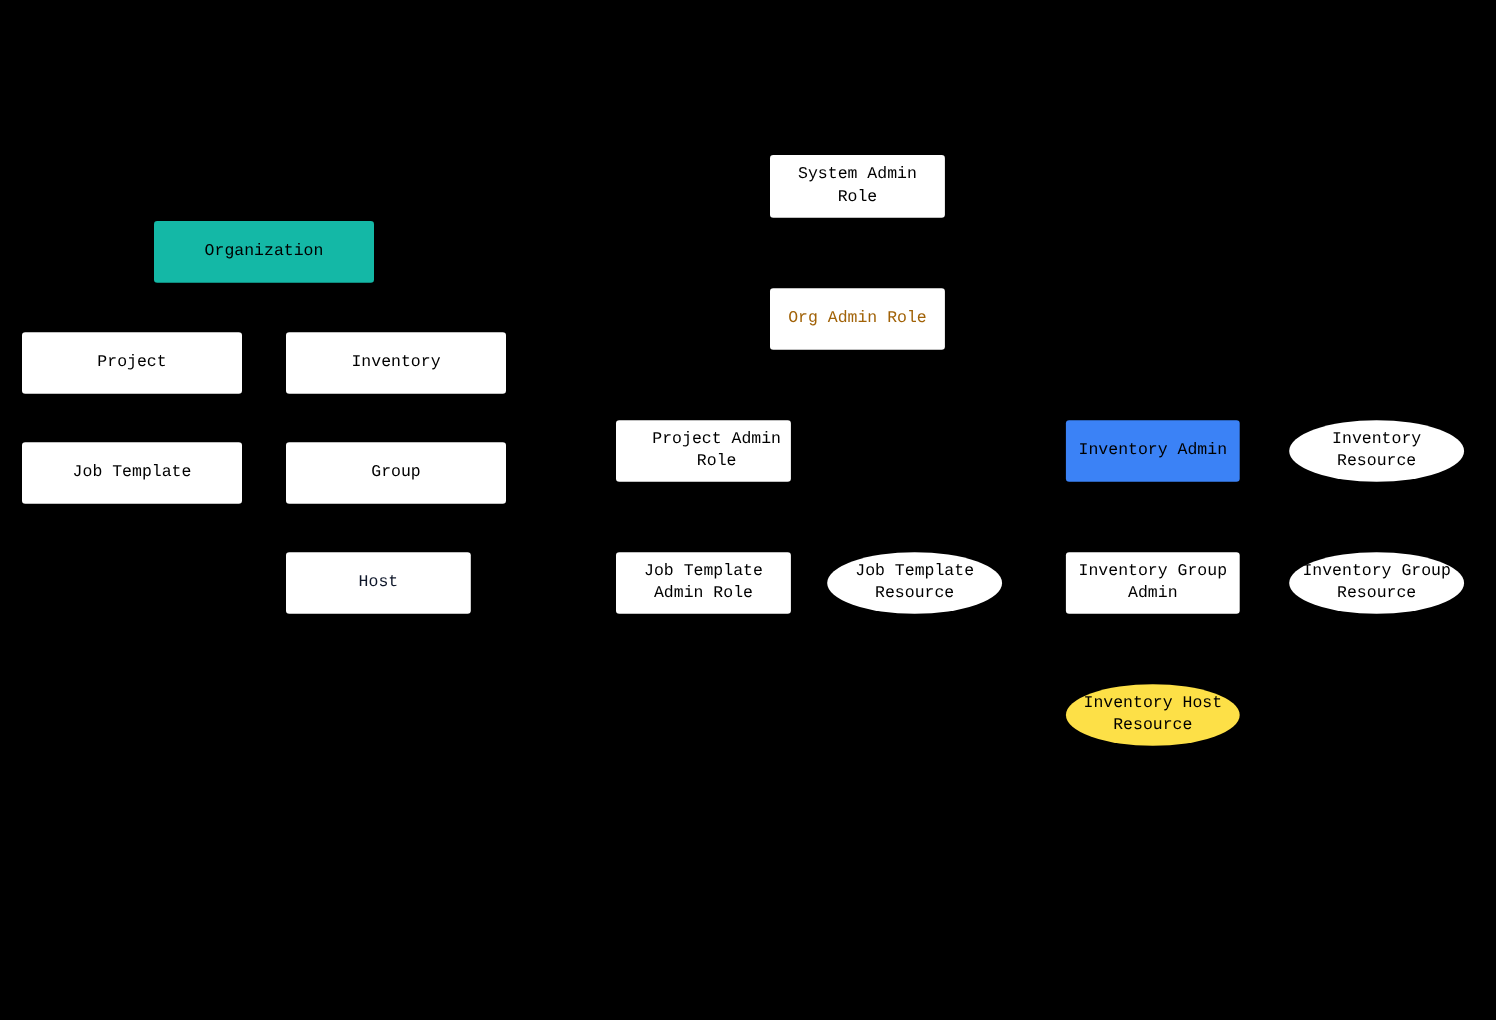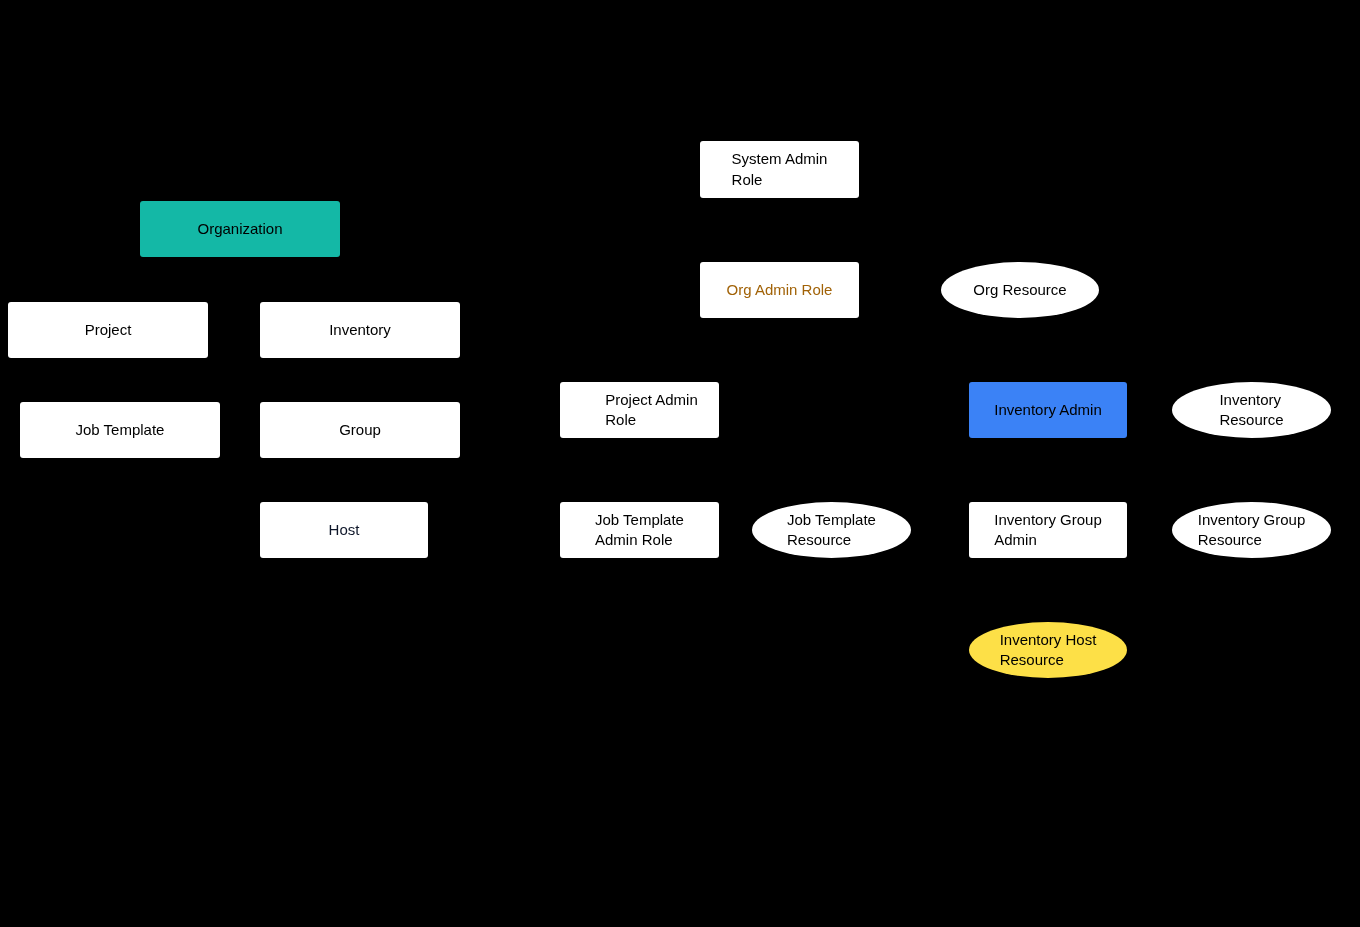--- a/index.html
+++ b/index.html
@@ -22,48 +22,48 @@
     height: 927px;
     background: #000000;
   }
   .node {
     position: absolute;
     background: #ffffff;
     color: #000000;
     display: flex;
     align-items: center;
     justify-content: center;
-    text-align: left;
+    text-align: center;
     font-size: 15px;
     line-height: 1.35;
     box-sizing: border-box;
     padding: 2px 6px;
     white-space: pre-line;
+    font-family: Liberation Mono, monospace;
   }
   .node.rect {
     border-radius: 3px;
   }
   .node.ellipse {
     border-radius: 50% / 50%;
   }
 </style>
 </head>
 <body>
 
 <div id="canvas" style="background: rgb(0, 0, 0);">
     <div class="node rect" style="left: 140px; top: 201px; width: 200px; height: 56px; background: #14b8a6; color: rgb(0, 0, 0);">Organization</div>
-    <div class="node rect" style="left: 8px; top: 302px; width: 200px; height: 56px; background: rgb(255, 255, 255); color: rgb(0, 0, 0);">Project</div>
+    <div class="node rect" style="left: 20px; top: 302px; width: 200px; height: 56px; background: rgb(255, 255, 255); color: rgb(0, 0, 0);">Project</div>
     <div class="node rect" style="left: 260px; top: 302px; width: 200px; height: 56px; background: rgb(255, 255, 255); color: rgb(0, 0, 0);">Inventory</div>
     <div class="node rect" style="left: 20px; top: 402px; width: 200px; height: 56px; background: rgb(255, 255, 255); color: rgb(0, 0, 0);">Job Template</div>
     <div class="node rect" style="left: 260px; top: 402px; width: 200px; height: 56px; background: rgb(255, 255, 255); color: rgb(0, 0, 0);">Group</div>
     <div class="node rect" style="left: 260px; top: 502px; width: 168px; height: 56px; background: rgb(255, 255, 255); color: #0f172a;">Host</div>
     <div class="node rect" style="left: 700px; top: 141px; width: 159px; height: 57px; background: rgb(255, 255, 255); color: rgb(0, 0, 0);">System Admin
 Role</div>
     <div class="node rect" style="left: 700px; top: 262px; width: 159px; height: 56px; background: rgb(255, 255, 255); color: #a16207;">Org Admin Role</div>
-    <div class="node ellipse" style="left: 941px; top: 262px; width: 158px; height: 56px; background: rgb(255, 255, 255); color: rgb(0, 0, 0);">Org Resource</div>
     <div class="node rect" style="left: 560px; top: 382px; width: 159px; height: 56px; background: rgb(255, 255, 255); color: rgb(0, 0, 0); padding-left: 30px;">Project Admin
 Role</div>
     <div class="node rect" style="left: 969px; top: 382px; width: 158px; height: 56px; background: #3b82f6; color: rgb(0, 0, 0);">Inventory Admin</div>
     <div class="node ellipse" style="left: 1172px; top: 382px; width: 159px; height: 56px; background: rgb(255, 255, 255); color: rgb(0, 0, 0);">Inventory
 Resource</div>
     <div class="node rect" style="left: 560px; top: 502px; width: 159px; height: 56px; background: rgb(255, 255, 255); color: rgb(0, 0, 0);">Job Template
 Admin Role</div>
     <div class="node ellipse" style="left: 752px; top: 502px; width: 159px; height: 56px; background: rgb(255, 255, 255); color: rgb(0, 0, 0);">Job Template
 Resource</div>
     <div class="node rect" style="left: 969px; top: 502px; width: 158px; height: 56px; background: rgb(255, 255, 255); color: rgb(0, 0, 0);">Inventory Group

